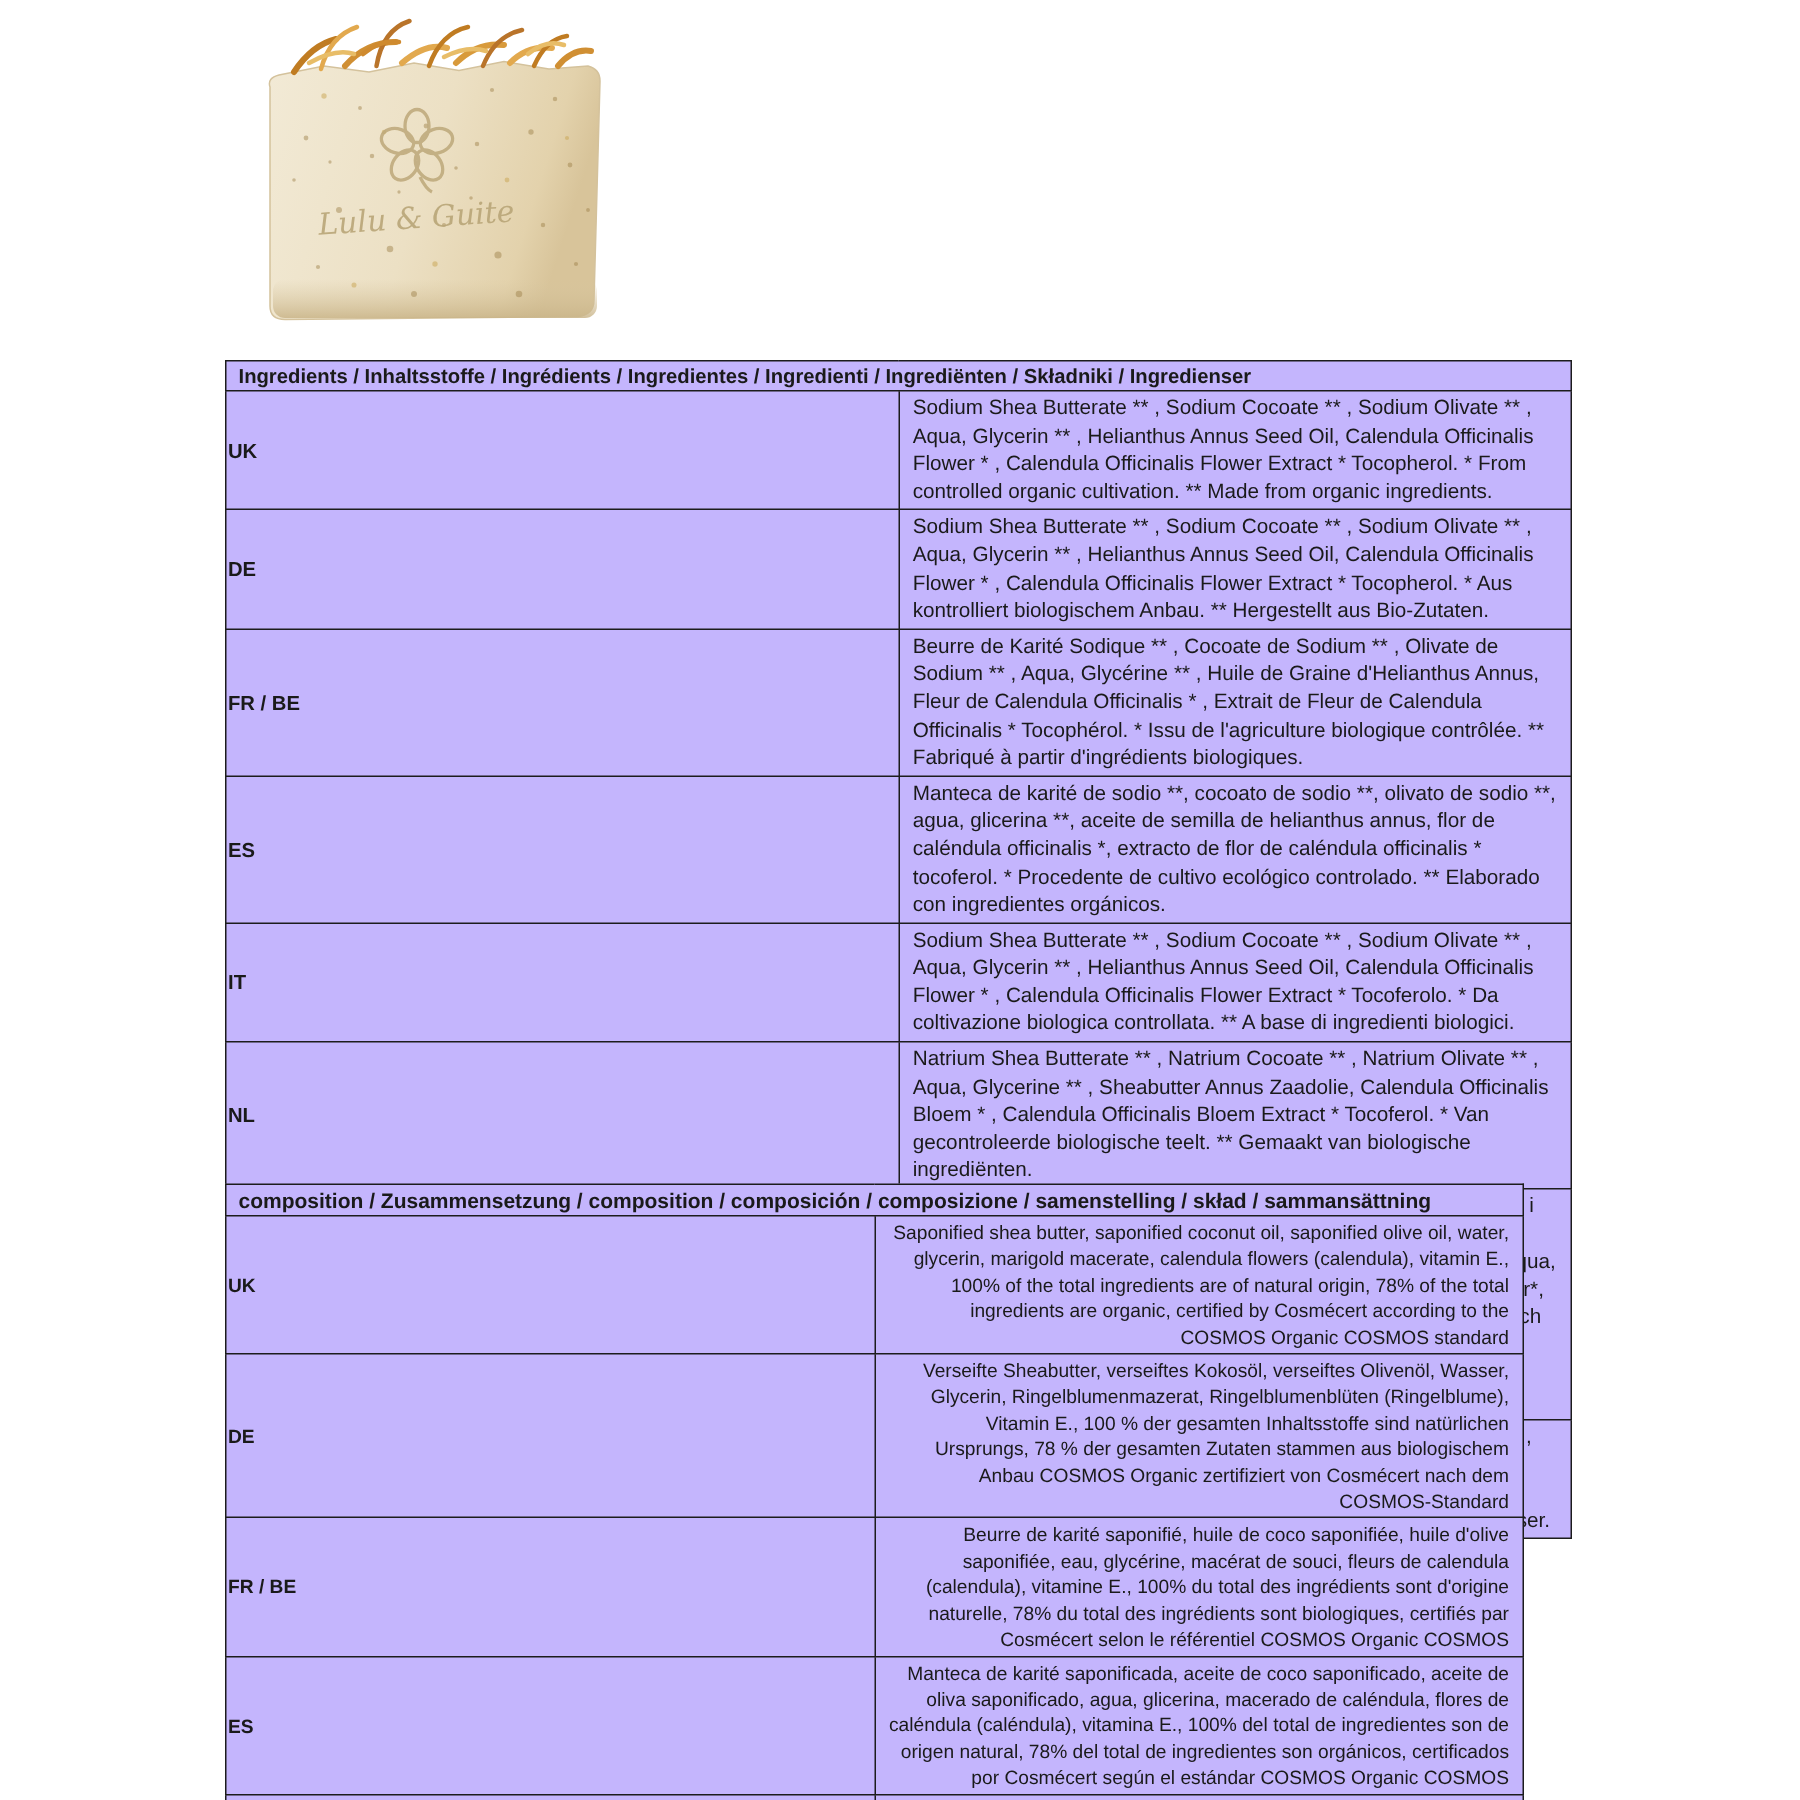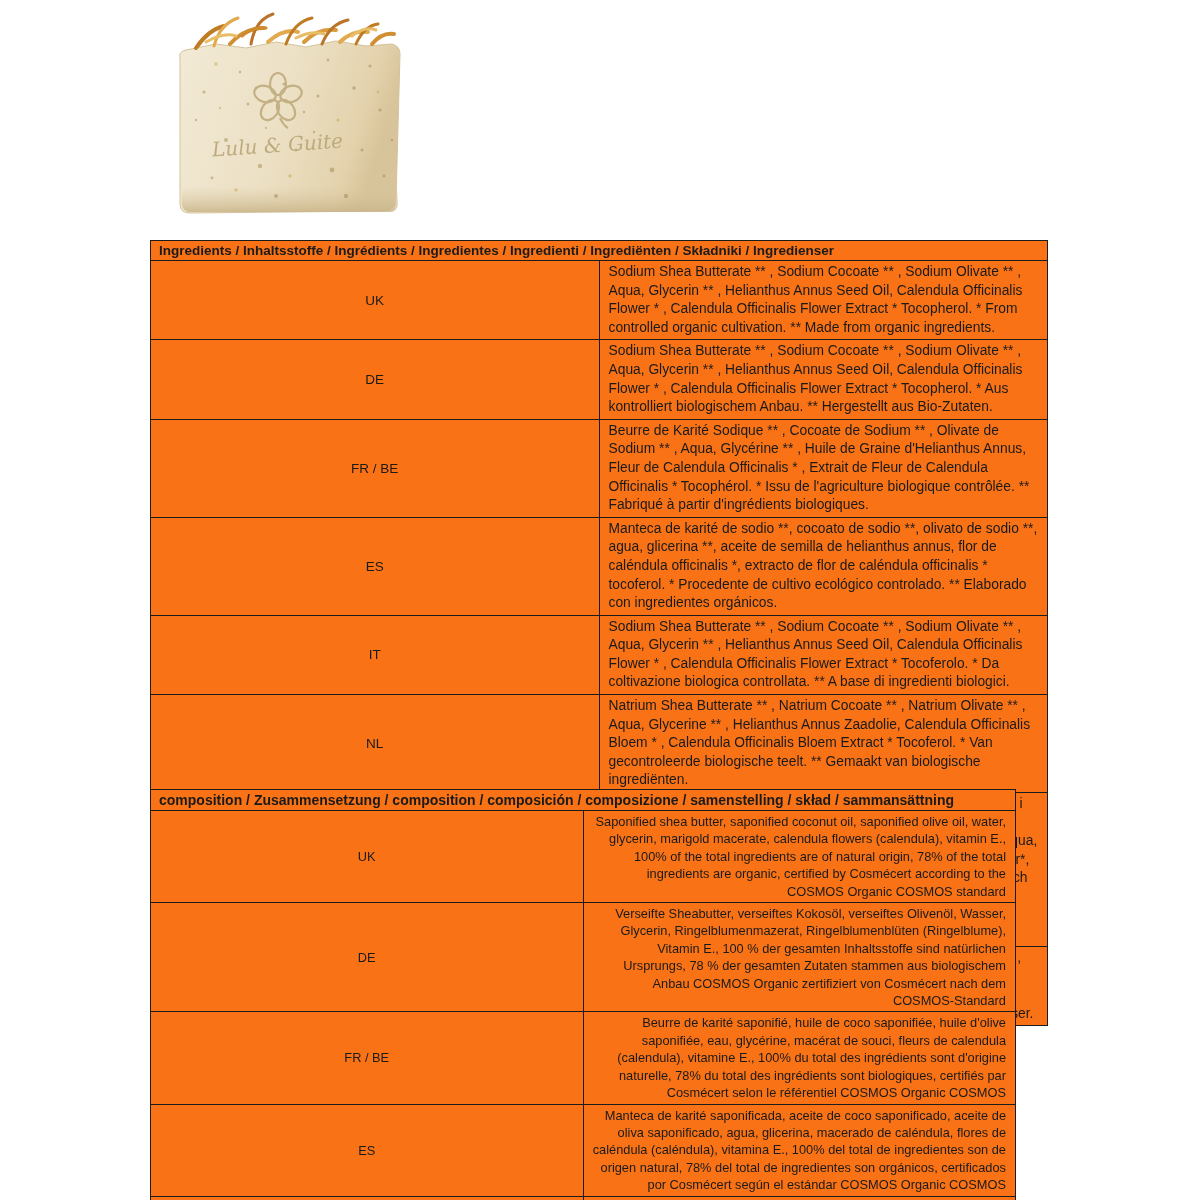--- a/index.html
+++ b/index.html
@@ -21,21 +21,21 @@
     position: absolute;
     left: 156px;
     top: 0;
     width: 266px;
     height: 224px;
   }
   
   table.info-table {
     border-collapse: collapse;
     table-layout: fixed;
-    background: #f97316;
+    background: #c4b5fd;
   }
   #ingredients-table {
     position: absolute;
     left: 150px;
     top: 240px;
     width: 898px;
   }
   #composition-table {
     position: absolute;
     left: 150px;
@@ -47,22 +47,21 @@
     vertical-align: middle;
   }
   .info-table th.table-header {
     text-align: left;
     font-weight: bold;
     padding: 2px 8px;
   }
   #ingredients-table th.table-header { font-size: 13.5px; }
   #composition-table th.table-header { font-size: 14px; }
   .lang-cell {
-    font-weight: normal;
-    text-align: center;
+    font-weight: bold;
   }
   #ingredients-table .lang-cell { width: 66px; font-size: 13.5px; }
   #composition-table .lang-cell { width: 70px; font-size: 12.8px; }
   .text-cell {
     text-align: left;
     padding: 2px 9px;
     margin-top: 29px;
   }
   #ingredients-table .text-cell {
     font-size: 13.8px;
@@ -190,21 +189,21 @@
       <td class="text-cell">Manteca de karité de sodio **, cocoato de sodio **, olivato de sodio **, agua, glicerina **, aceite de semilla de helianthus annus, flor de caléndula officinalis *, extracto de flor de caléndula officinalis * tocoferol. * Procedente de cultivo ecológico controlado. ** Elaborado con ingredientes orgánicos.</td>
     </tr>
 
     <tr>
       <td class="lang-cell">IT</td>
       <td class="text-cell">Sodium Shea Butterate ** , Sodium Cocoate ** , Sodium Olivate ** , Aqua, Glycerin ** , Helianthus Annus Seed Oil, Calendula Officinalis Flower * , Calendula Officinalis Flower Extract * Tocoferolo. * Da coltivazione biologica controllata. ** A base di ingredienti biologici.</td>
     </tr>
 
     <tr>
       <td class="lang-cell">NL</td>
-      <td class="text-cell">Natrium Shea Butterate ** , Natrium Cocoate ** , Natrium Olivate ** , Aqua, Glycerine ** , Helianthus Annus Zaadolie, Calendula Officinalis Bloem * , Calendula Officinalis Bloem Extract * Tocoferol. * Van gecontroleerde biologische teelt. ** Gemaakt van biologische ingrediënten.</td>
+      <td class="text-cell">Natrium Shea Butterate ** , Natrium Cocoate ** , Natrium Olivate ** , Aqua, Glycerine ** , Sheabutter Annus Zaadolie, Calendula Officinalis Bloem * , Calendula Officinalis Bloem Extract * Tocoferol. * Van gecontroleerde biologische teelt. ** Gemaakt van biologische ingrediënten.</td>
     </tr>
 
     <tr>
       <td class="lang-cell">PL</td>
       <td class="text-cell">Białko jajka*, sok  migdały* owoce kandyzowane* (melon*, cytryna* i pomarańcza*) cukier trzcinowy*, syrop glukozowy*, z cytryny*, Sodium Shea Butterate**, Sodium Cocoate**, Sodium Olivate**, Aqua, Glycerin**, Helianthus Annus Seed Oil, Calendula Officinalis Flower*, Calendula Officinalis Flower Extract* Tocopherol. * Z kontrolowanych upraw ekologicznych. **Wyprodukowane ze składników organicznych.* (skrobia ziemniaczana* i olej roślinny*), *z upraw ekologicznych, może zawierać orzechy.</td>
     </tr>
 
     <tr>
       <td class="lang-cell">SE</td>
       <td class="text-cell">Sodium Shea Butterate ** , Sodium Cocoate ** , Sodium Olivate ** , Aqua, Glycerin ** , Helianthus Annus Fröolja, Calendula Officinalis Flower * , Calendula Officinalis Flower Extract * Tocopherol. * Från kontrollerad ekologisk odling. ** Tillverkad av ekologiska ingredienser.</td>

